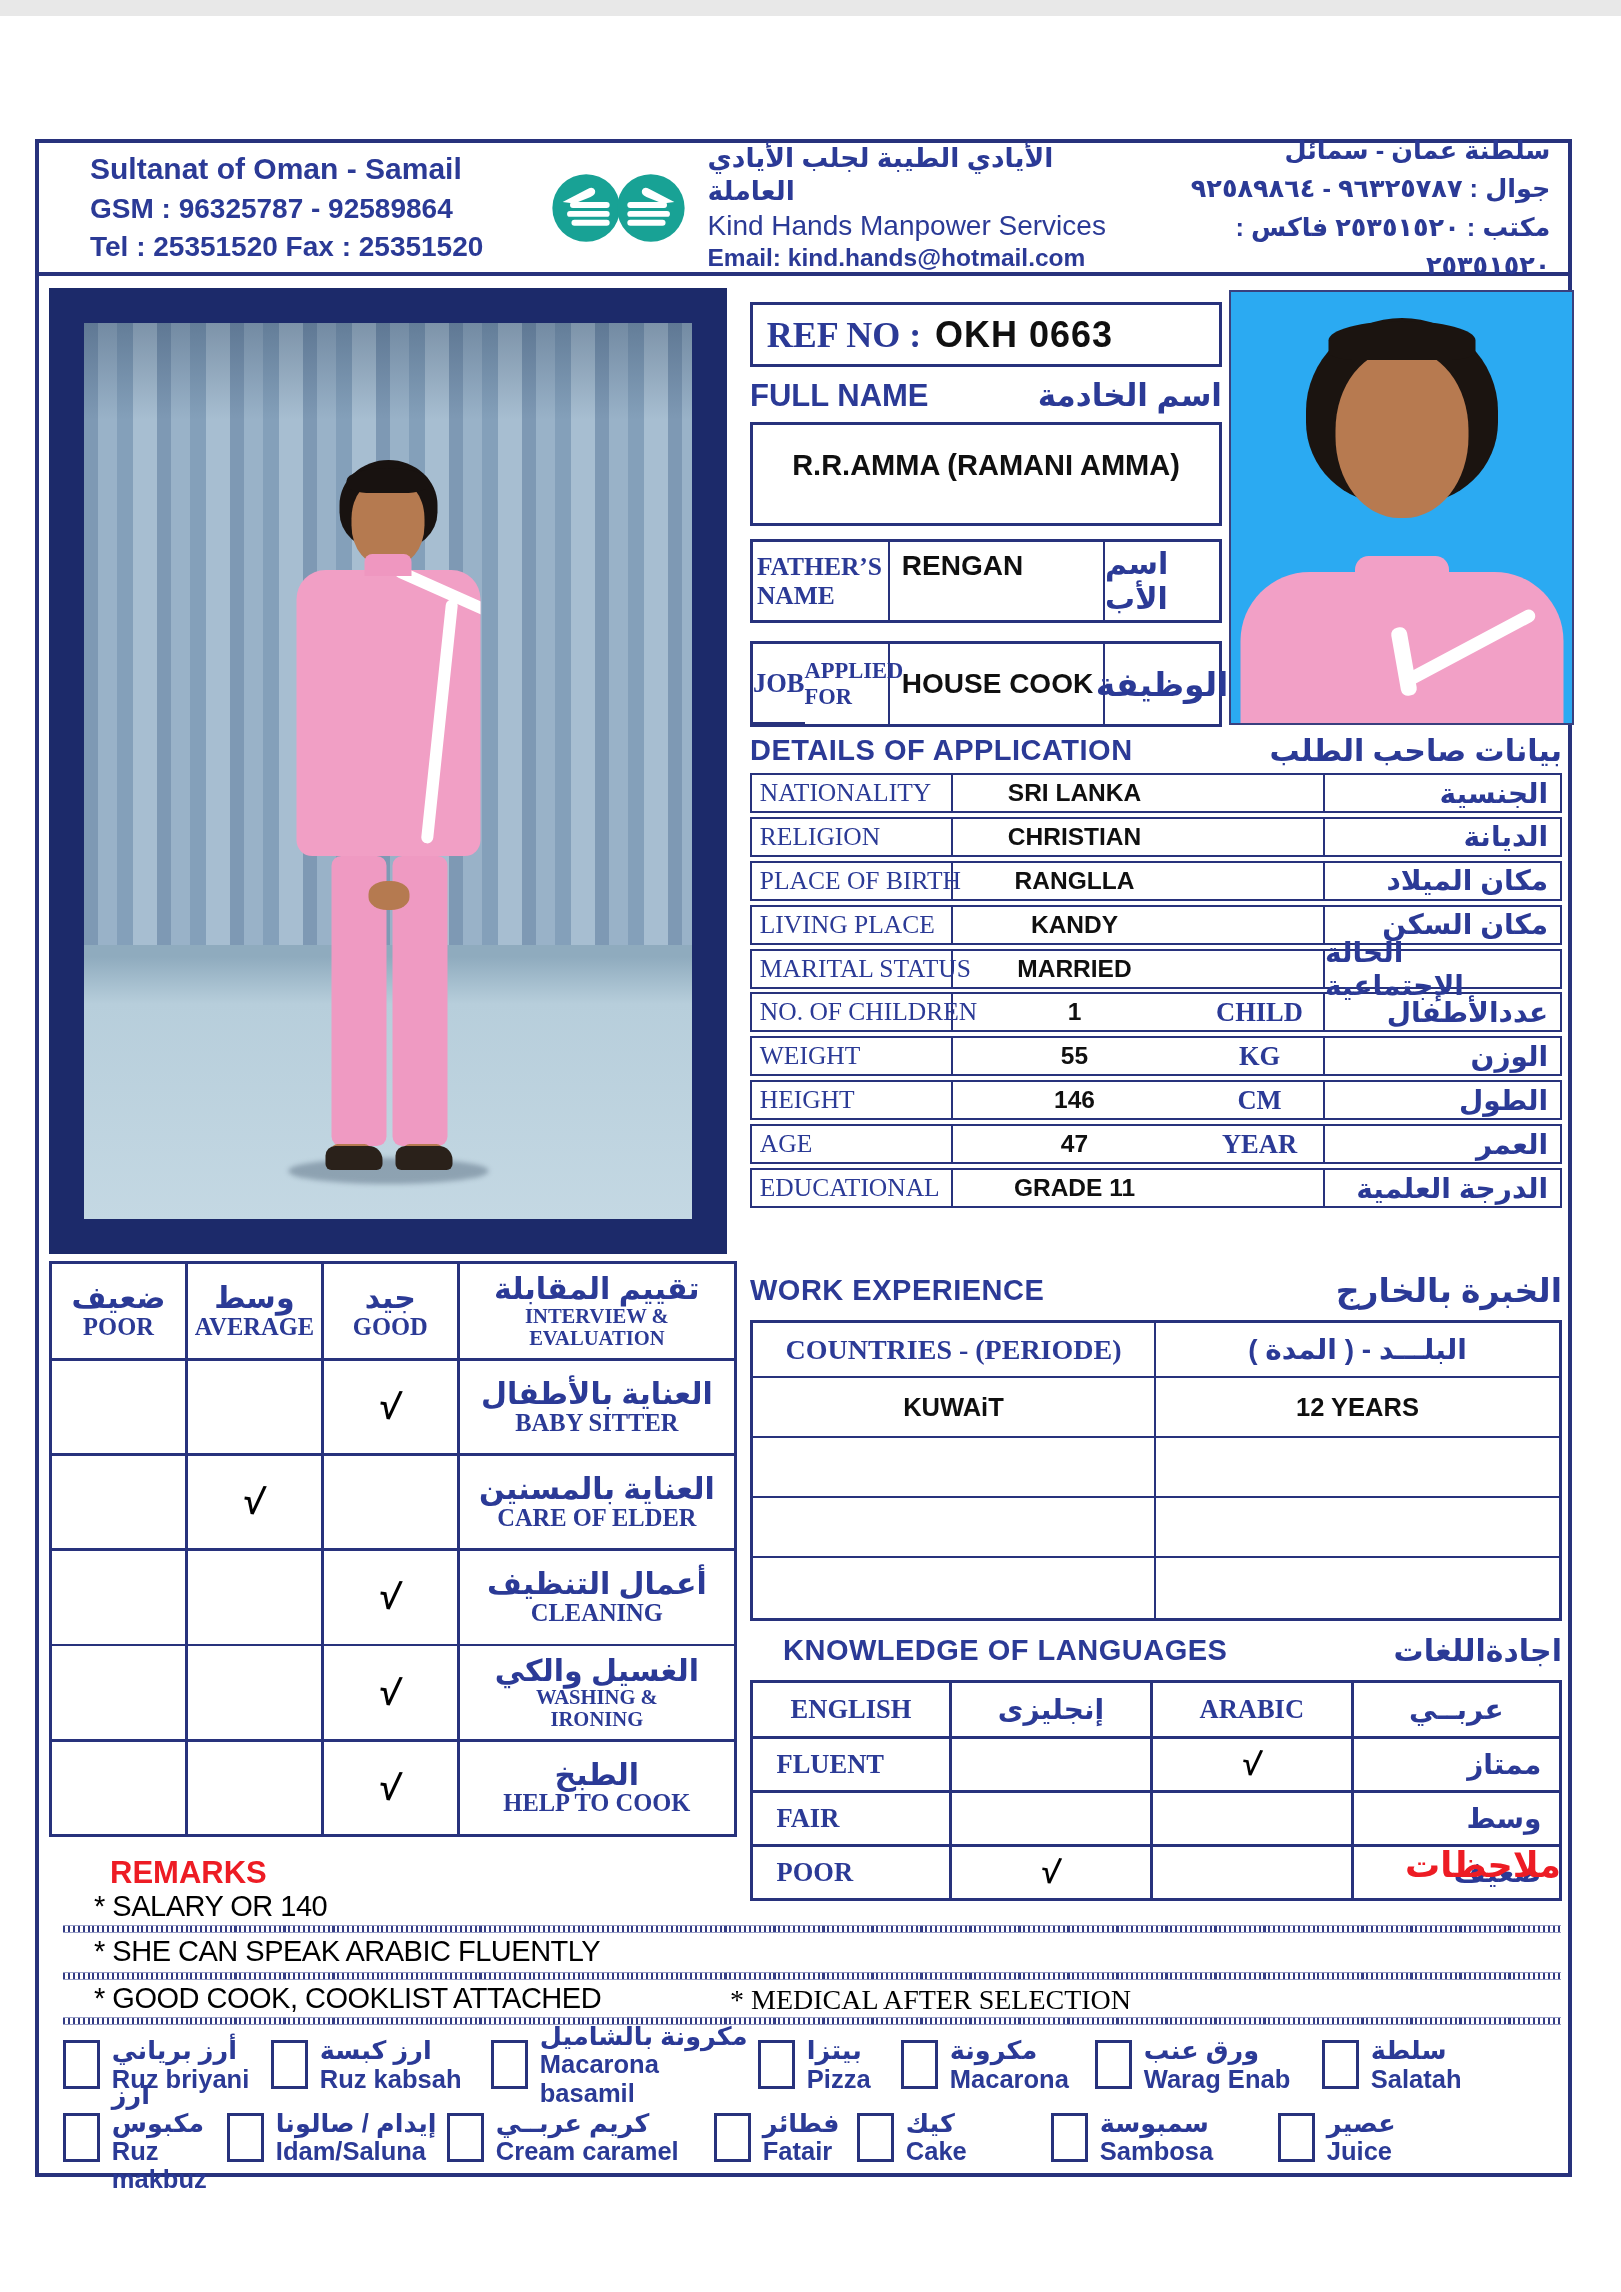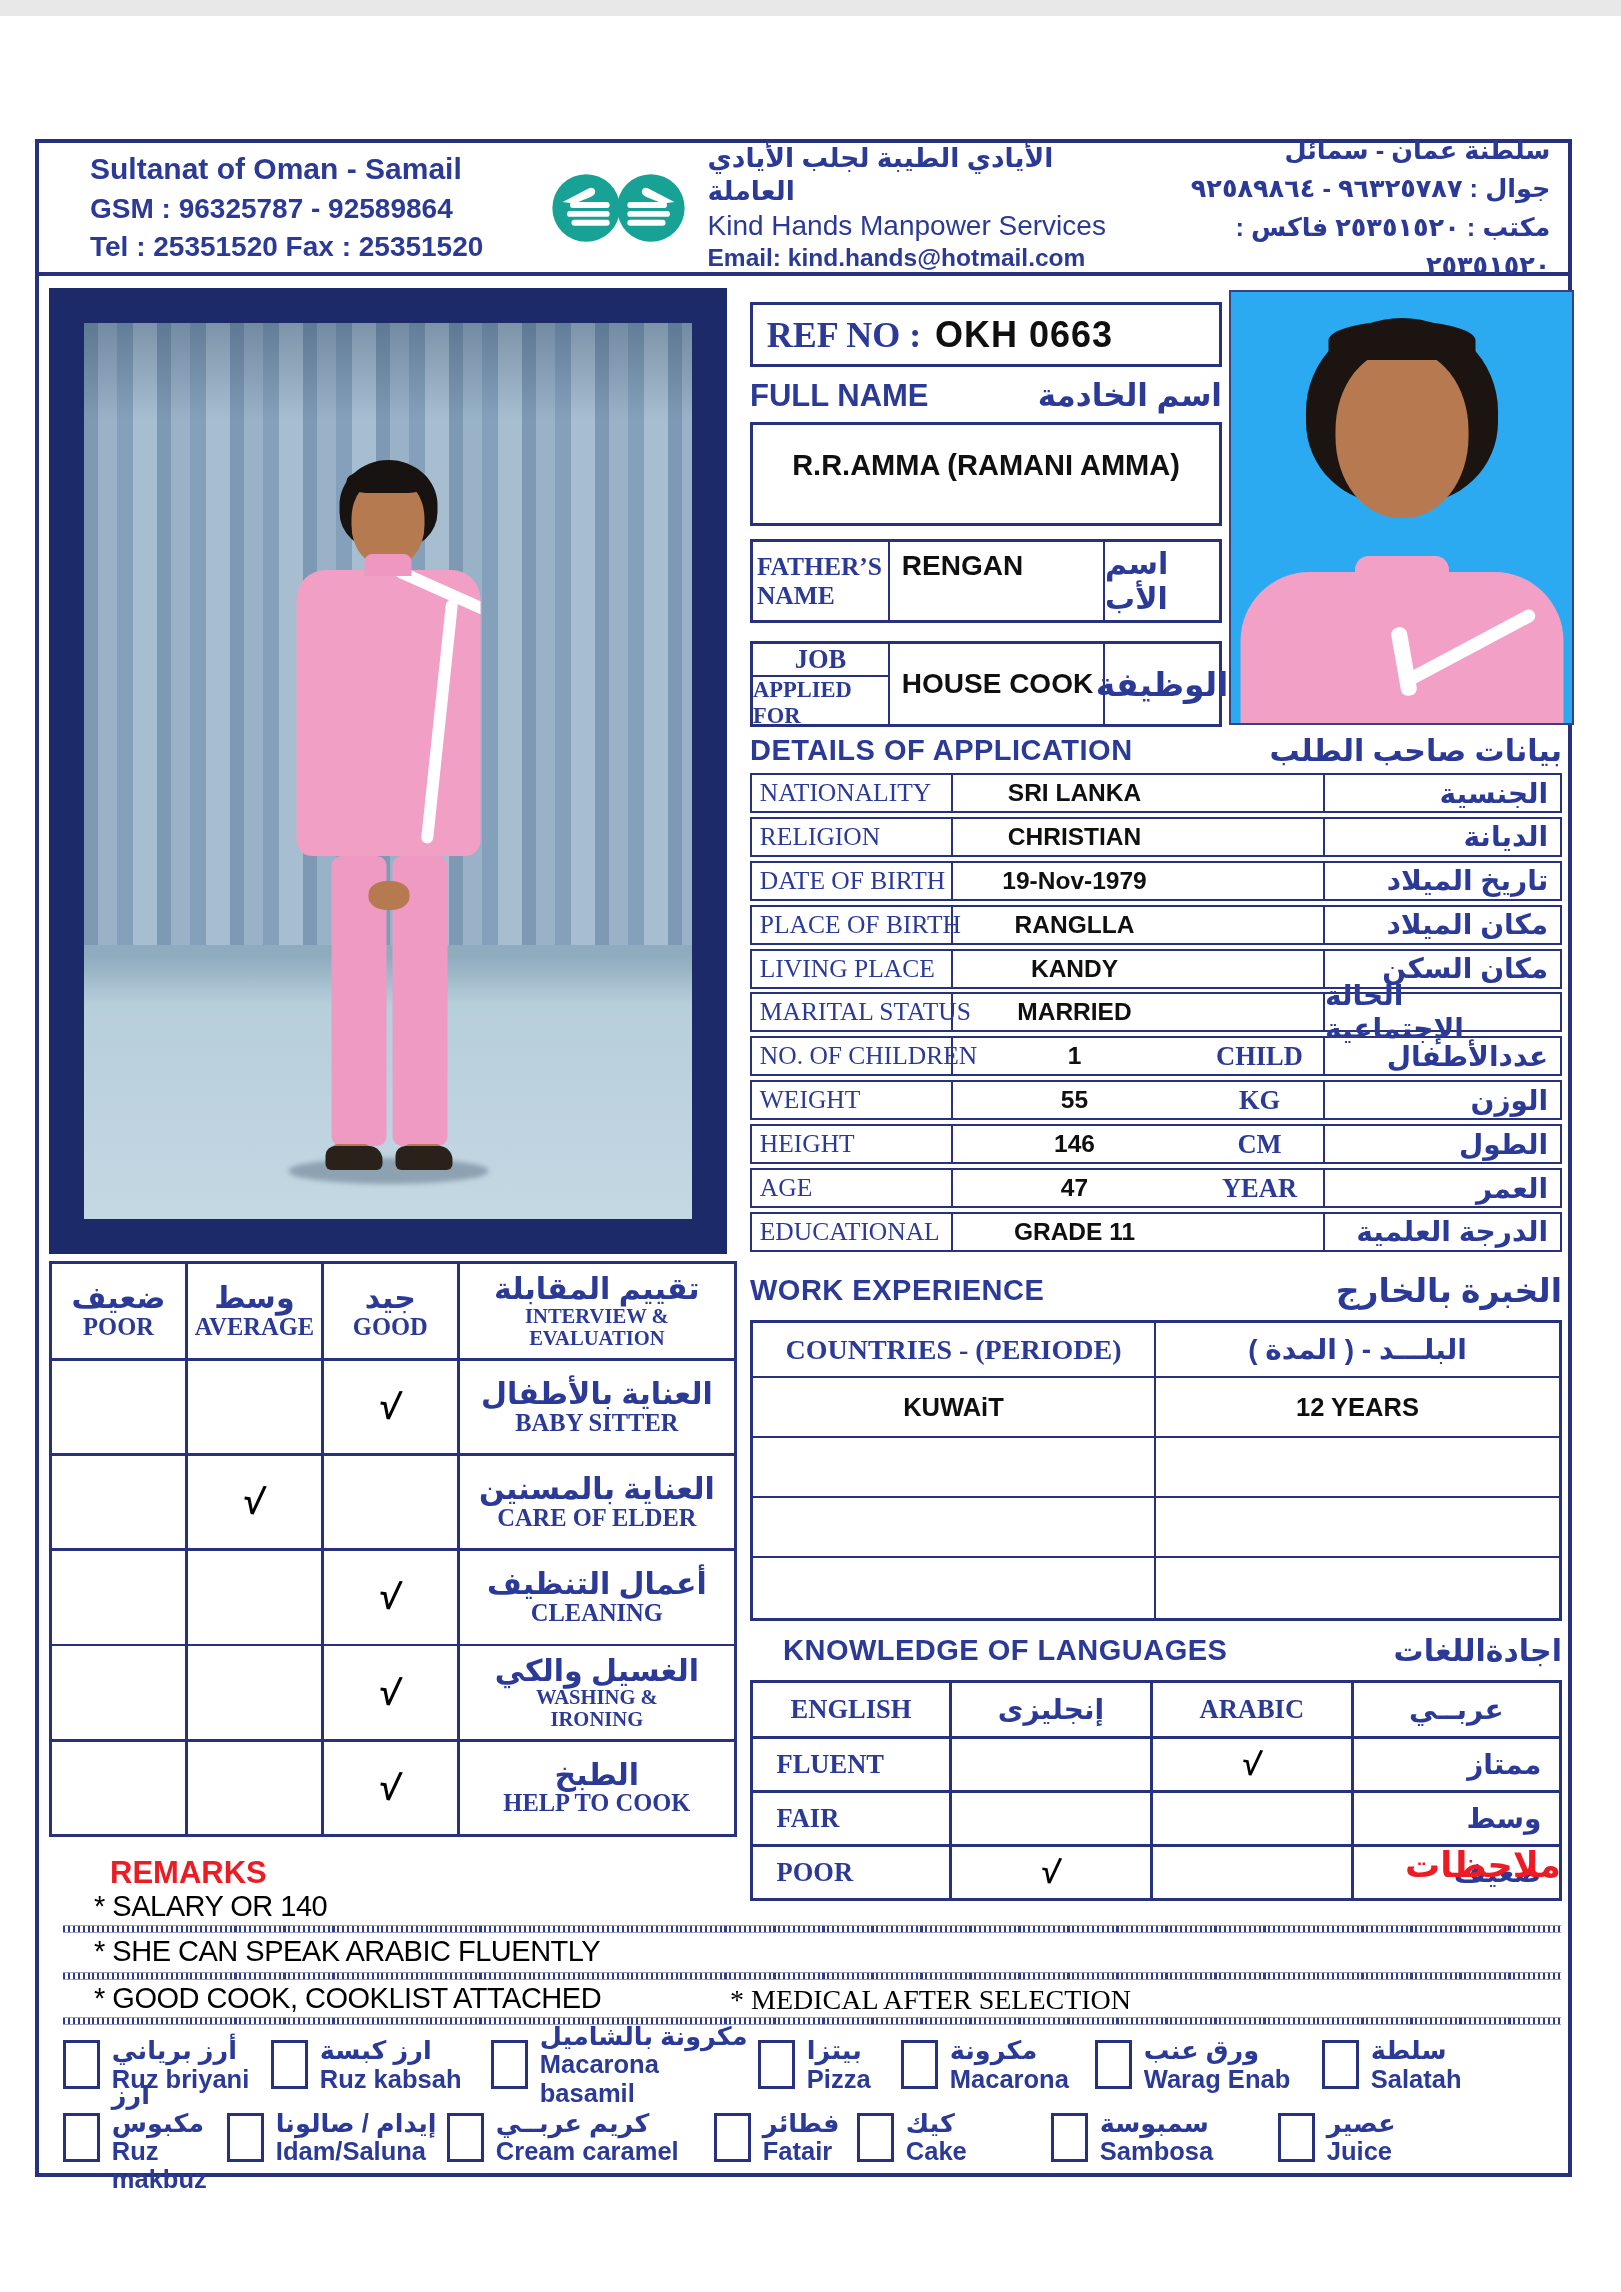--- a/index.html
+++ b/index.html
@@ -69,21 +69,21 @@
   .fullname-row .en{font-size:31px;font-weight:bold;color:var(--navy)}
   .fullname-row .ar{font-size:31px;font-weight:bold;color:var(--navy)}
   .name-box{left:750px;top:406px;width:472px;height:104px;border:3.9px solid var(--line);display:flex;align-items:center;justify-content:center}
   .name-box .nv{font-size:29px;font-weight:bold;color:var(--ink);margin-top:-17.6px}
 
   .mini-table{left:750px;width:472px;border:3.9px solid var(--line);display:flex}
   .mt-label{width:137px;border-right:2.9px solid var(--line);display:flex;flex-direction:column;justify-content:center;padding:2px 3.9px}
   .mt-label .t{font-family:"Liberation Serif","DejaVu Serif",serif;font-size:25.5px;font-weight:bold;color:var(--navy);line-height:1.15}
   .mt-value{flex:1;display:flex;align-items:flex-start;padding:7.8px 0 0 11.8px;font-size:28px;font-weight:bold;color:var(--ink)}
   .mt-ar{width:116px;border-left:2.9px solid var(--line);display:flex;align-items:center;justify-content:center;font-size:30px;font-weight:bold;color:var(--navy)}
-  .job-label{width:137px;border-right:2.9px solid var(--line);display:flex;flex-direction:column}
+  .job-label{width:137px;border-right:2.9px solid var(--line);display:flex;}
   .job-label .a{flex:1;display:flex;align-items:center;justify-content:center;border-bottom:2.9px solid var(--line);font-family:"Liberation Serif","DejaVu Serif",serif;font-size:26.5px;font-weight:bold;color:var(--navy)}
   .job-label .b{flex:1;display:flex;align-items:center;justify-content:center;font-family:"Liberation Serif","DejaVu Serif",serif;font-size:22.5px;font-weight:bold;color:var(--navy)}
 
   .sec-title{display:flex;justify-content:space-between;align-items:center}
   .sec-title .en{font-size:29px;font-weight:bold;color:var(--navy);letter-spacing:0.5px}
   .sec-title .ar{font-size:30px;font-weight:bold;color:var(--navy)}
 
   
   .details{left:750px;top:757px;width:812px}
   .d-row{display:flex;height:40px;border:2.9px solid var(--line);margin-bottom:3.9px;background:#fff}
@@ -264,28 +264,20 @@
       </div>
       <div class="d-row">
         <div class="d-label">RELIGION</div>
         <div class="d-mid">
           <div class="d-val">CHRISTIAN</div>
           <div class="d-unit"></div>
         </div>
         <div class="d-ar">الديانة</div>
       </div>
       <div class="d-row">
-        <div class="d-label">DATE OF BIRTH</div>
-        <div class="d-mid">
-          <div class="d-val">19-Nov-1979</div>
-          <div class="d-unit"></div>
-        </div>
-        <div class="d-ar">تاريخ الميلاد</div>
-      </div>
-      <div class="d-row">
         <div class="d-label">PLACE OF BIRTH</div>
         <div class="d-mid">
           <div class="d-val">RANGLLA</div>
           <div class="d-unit"></div>
         </div>
         <div class="d-ar">مكان الميلاد</div>
       </div>
       <div class="d-row">
         <div class="d-label">LIVING PLACE</div>
         <div class="d-mid">

